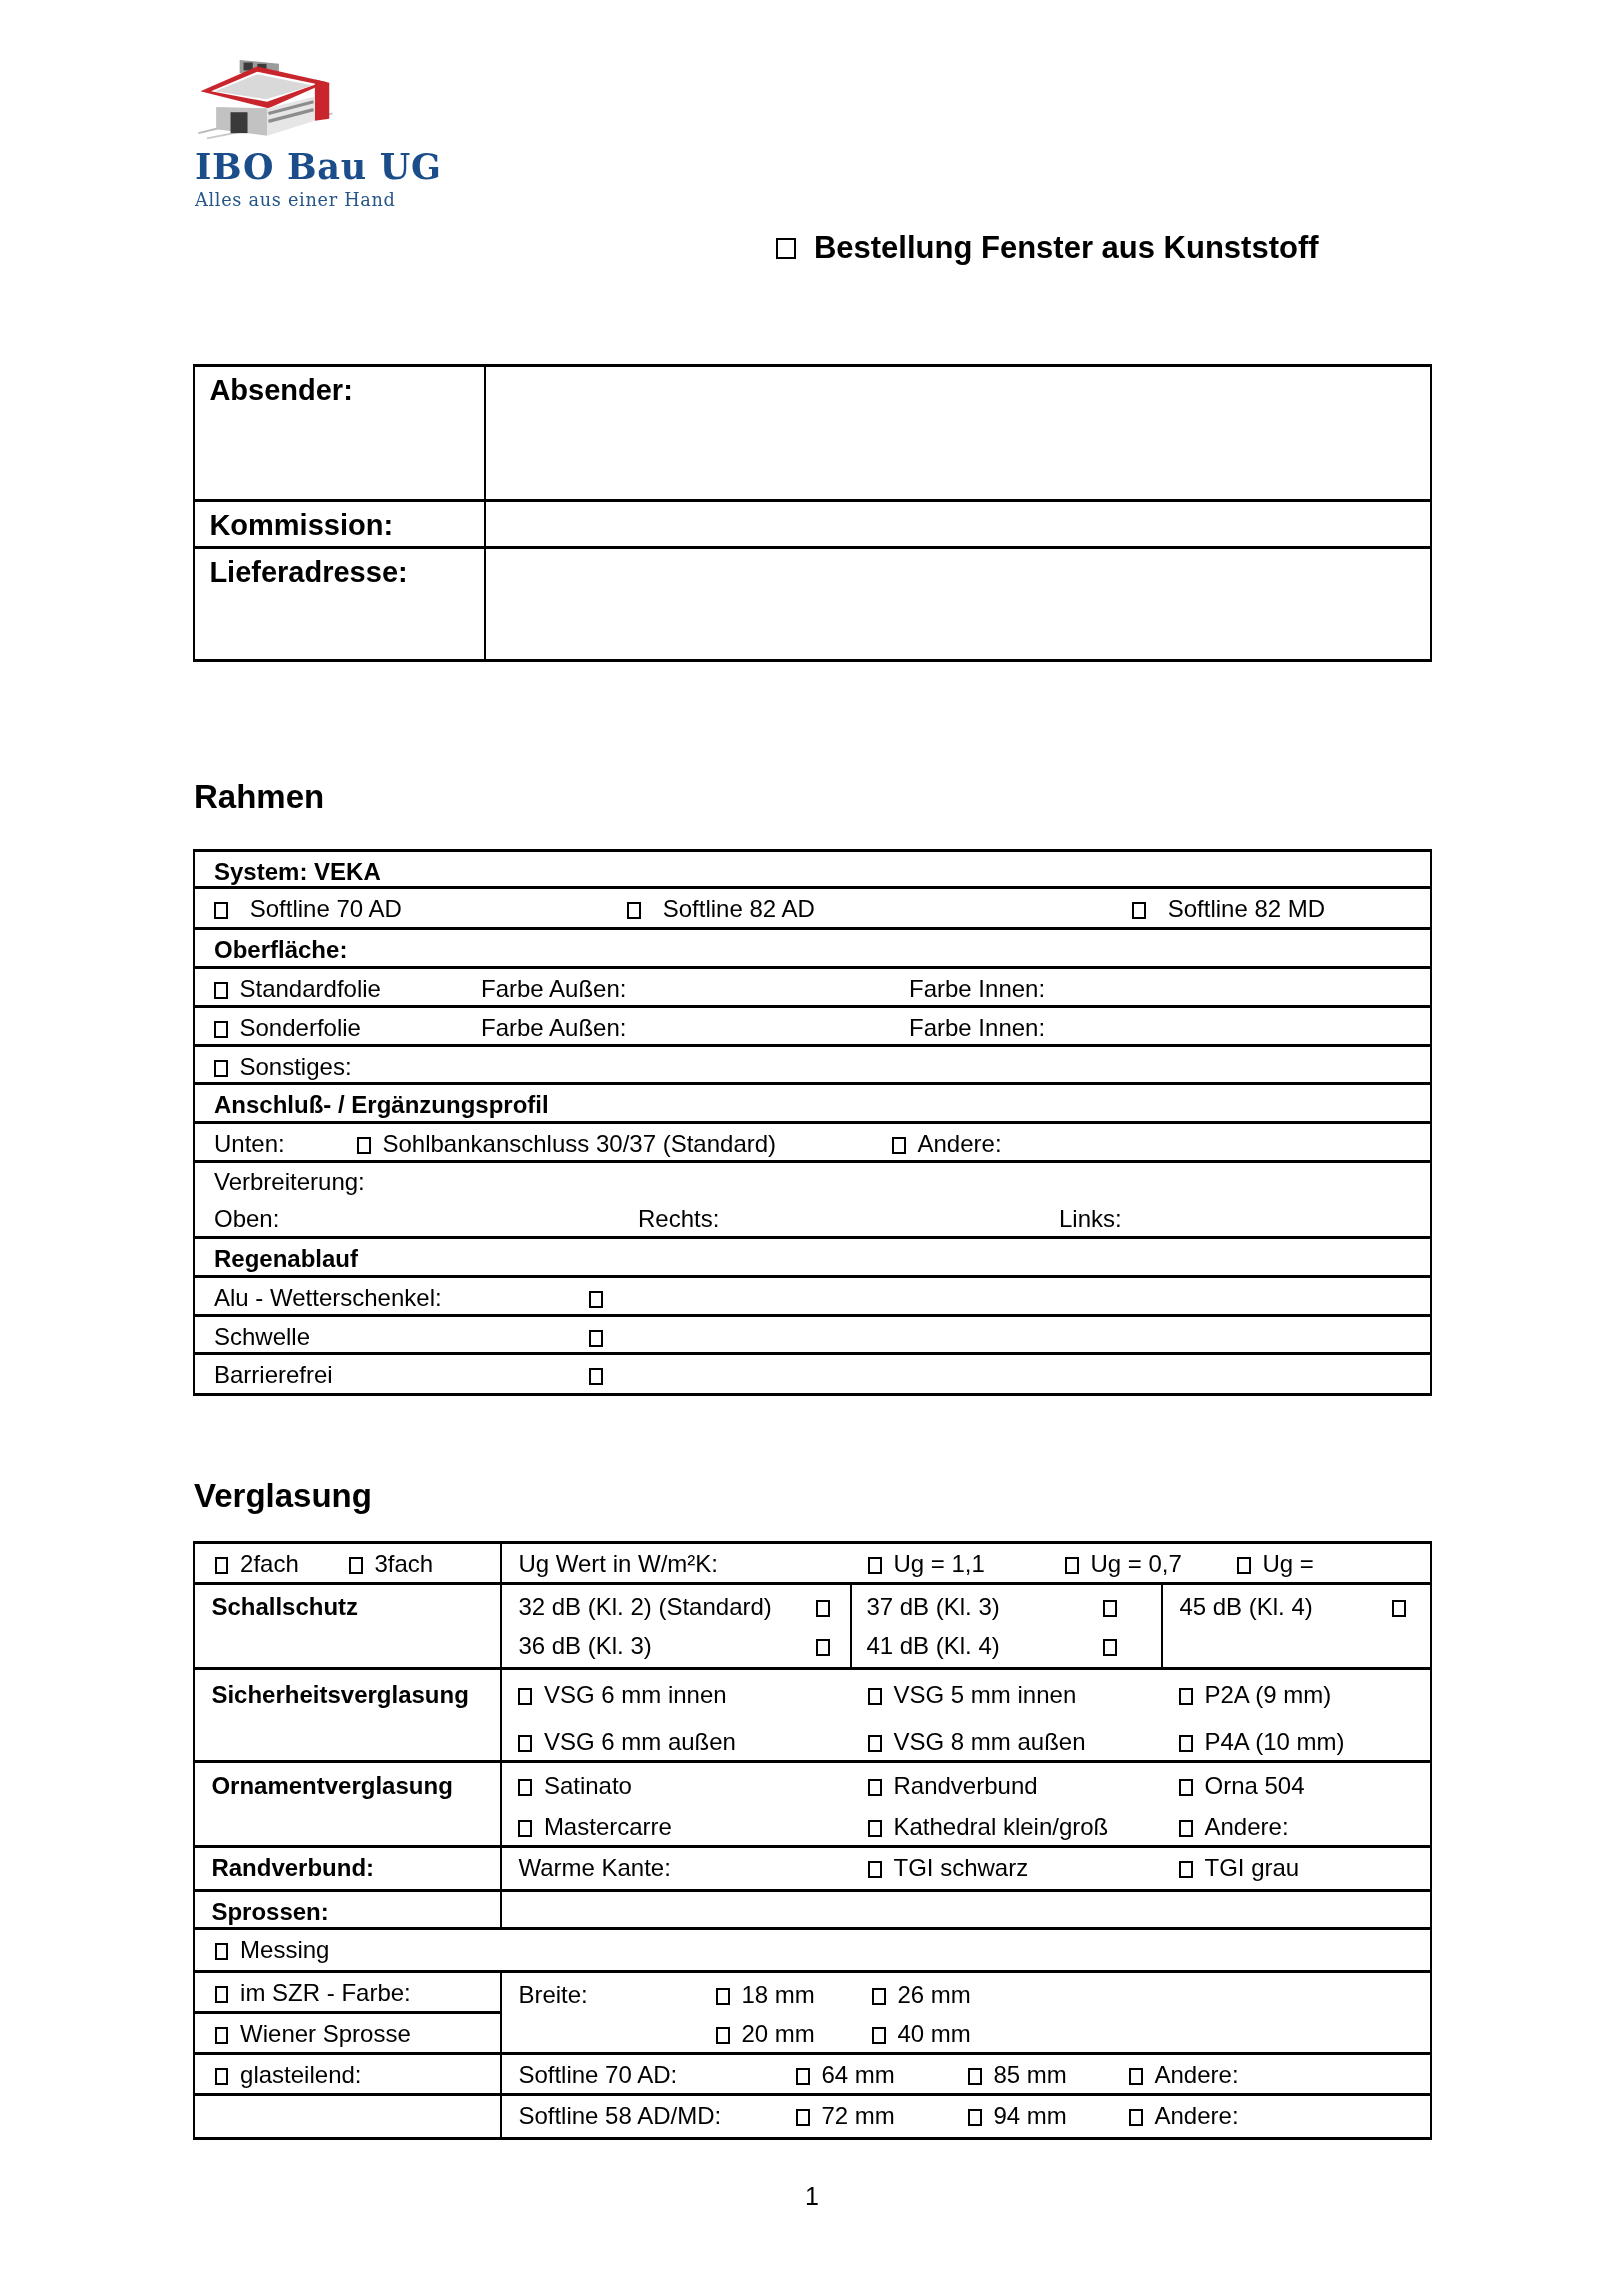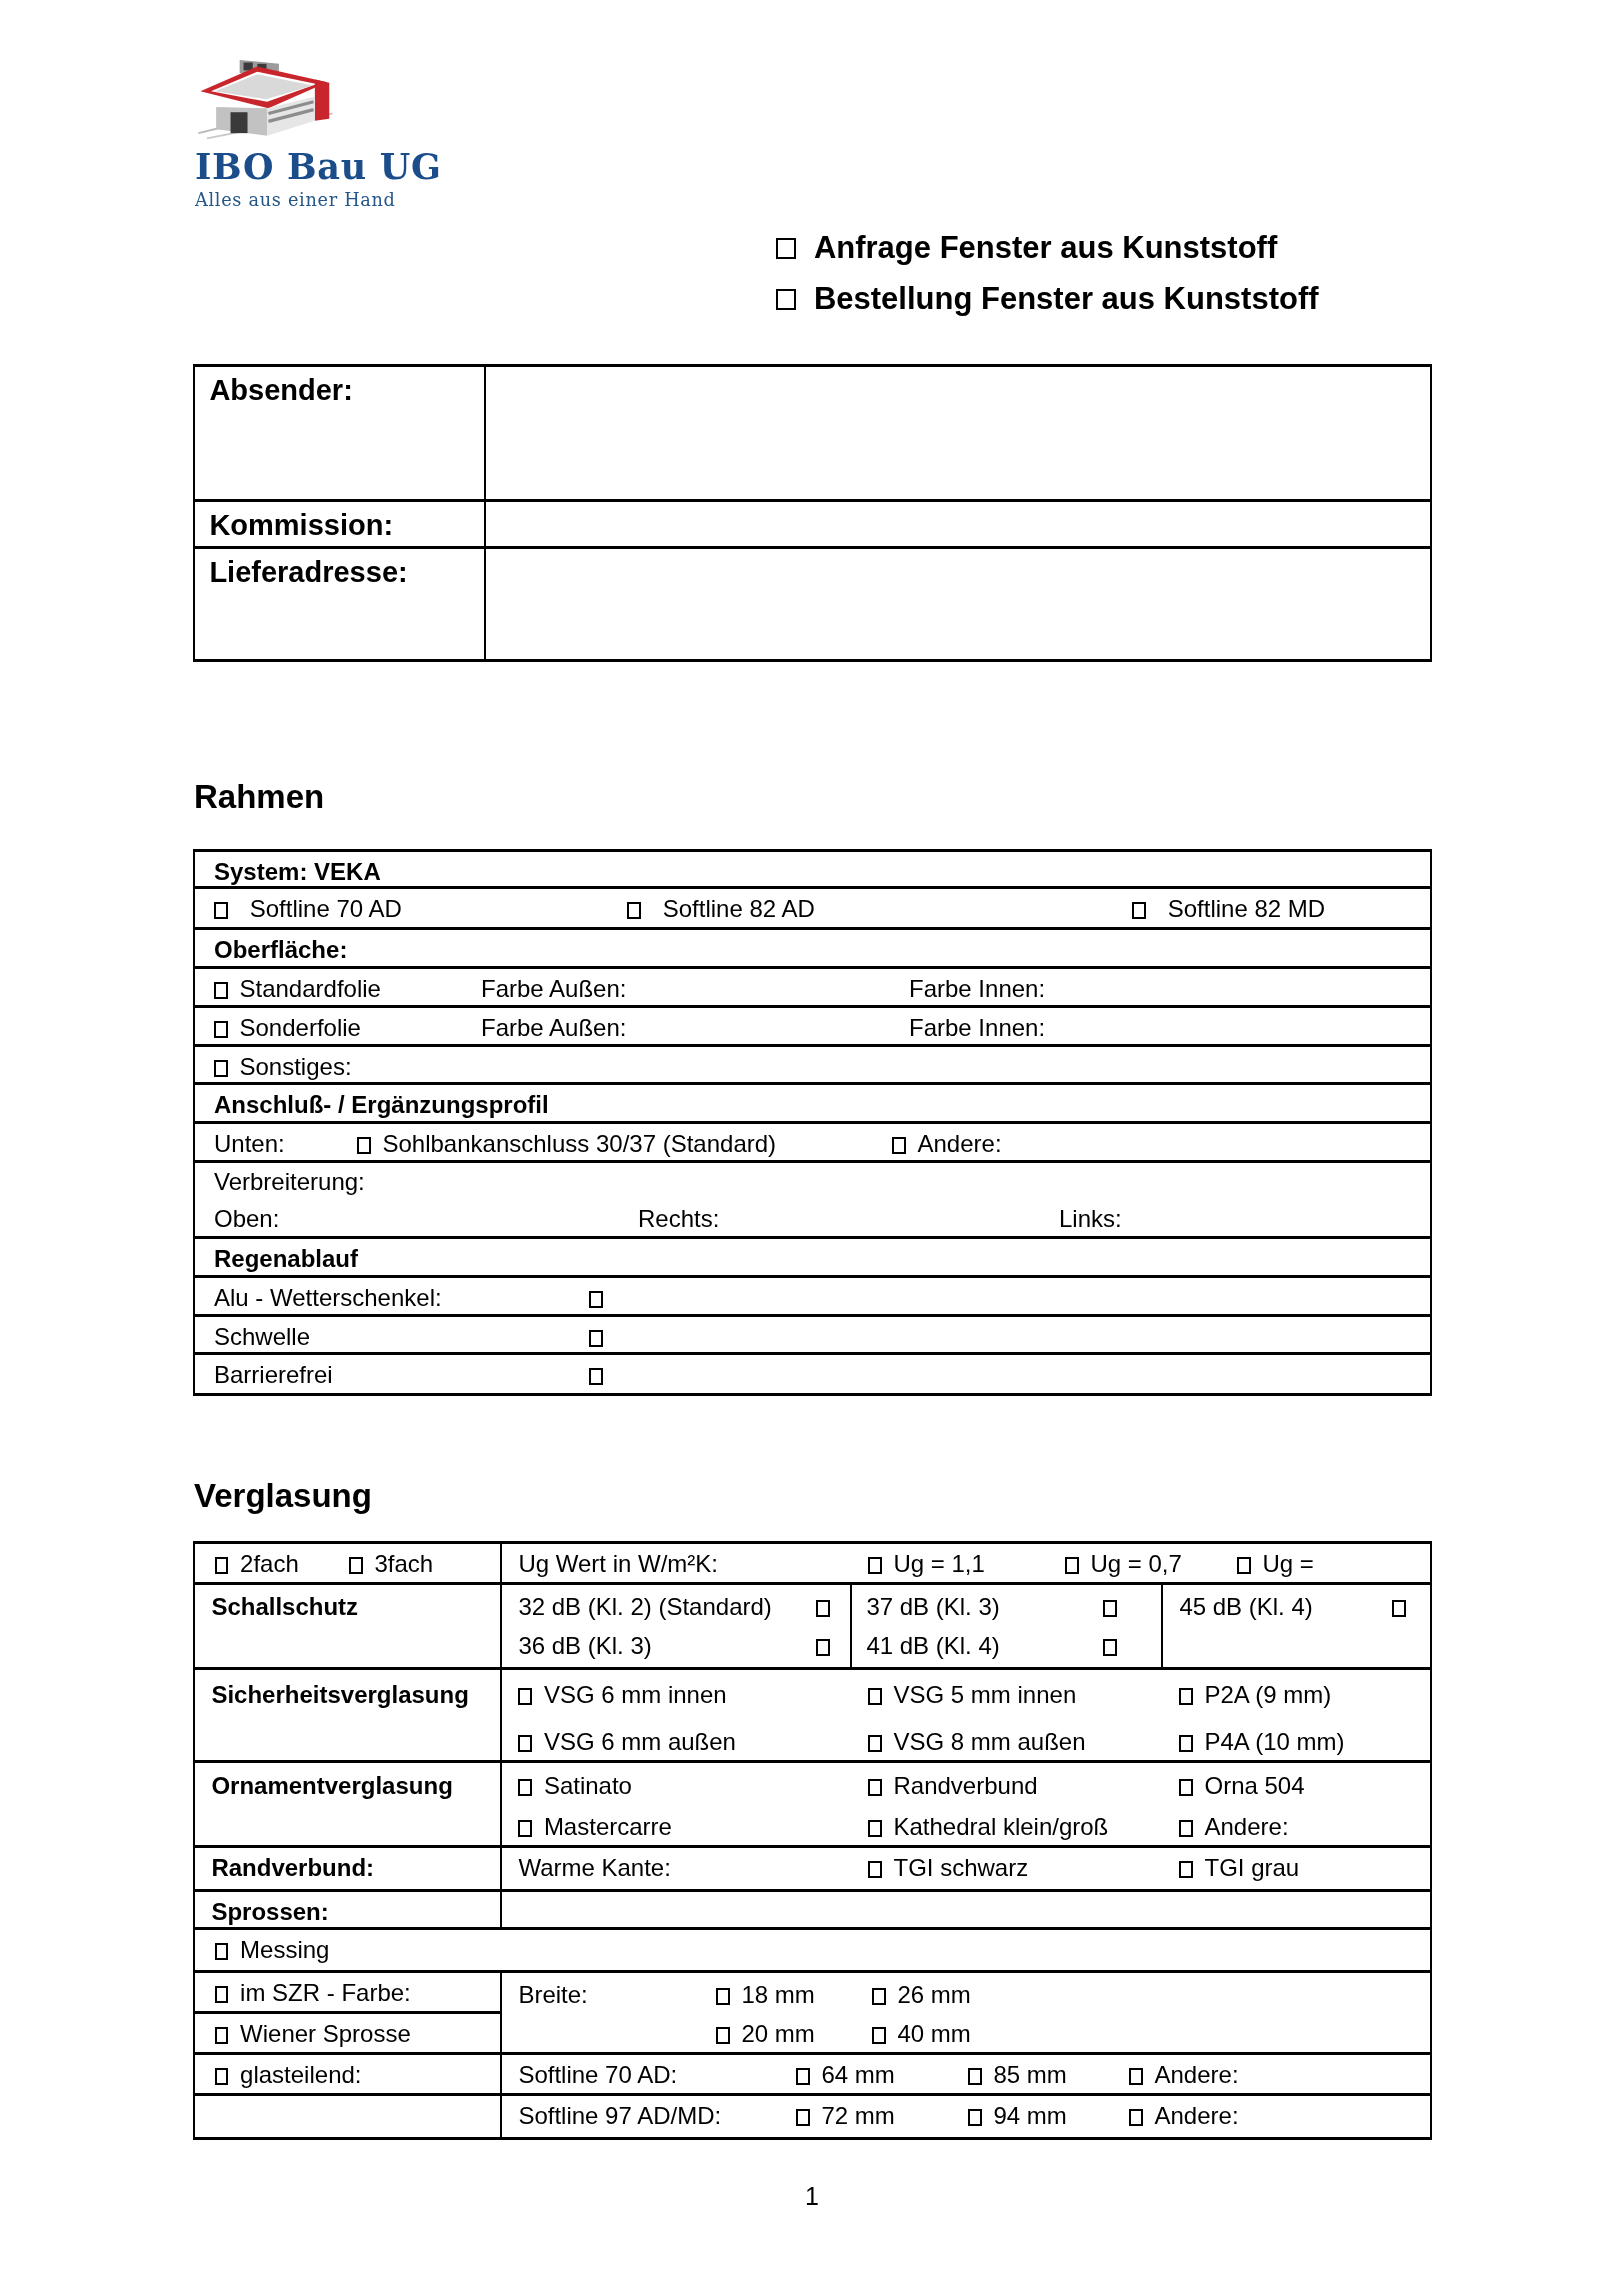--- a/index.html
+++ b/index.html
@@ -56,23 +56,20 @@
       <rect x="54" y="86" width="26" height="32" fill="#3a3a3a"></rect>
       <polygon points="110,80 183,62 183,99 110,122" fill="#e6e6e6"></polygon>
       <path d="M112 88 L181 70 M112 100 L181 82" stroke="#8d8d8d" stroke-width="5" fill="none"></path>
     </svg>
     <div class="logo-name">IBO Bau UG</div>
     <div class="logo-tag">Alles aus einer Hand</div>
   </div>
 
   <div class="title">
     <div class="title-line">
-      <span class="cbt"></span><span>Anfrage Fenster aus Kunststoff</span>
-    </div>
-    <div class="title-line">
       <span class="cbt"></span><span>Bestellung Fenster aus Kunststoff</span>
     </div>
   </div>
 
   <table class="frm addr" style="top:364px;">
     <colgroup>
         <col style="width:291px">
         <col style="width:946px">
       </colgroup>
     <tbody>
@@ -304,21 +301,21 @@
         <span class="ab" style="left:16.4px">Softline 70 AD:</span>
         <span class="ab" style="left:294px"><span class="cb"></span><span>64 mm</span></span>
         <span class="ab" style="left:466px"><span class="cb"></span><span>85 mm</span></span>
         <span class="ab" style="left:627px"><span class="cb"></span><span>Andere:</span></span>
       </td>
     </tr>
 
     <tr style="height:44px">
       <td></td>
       <td class="rel" colspan="3">
-        <span class="ab" style="left:16.4px">Softline 97 AD/MD:</span>
+        <span class="ab" style="left:16.4px">Softline 58 AD/MD:</span>
         <span class="ab" style="left:294px"><span class="cb"></span><span>72 mm</span></span>
         <span class="ab" style="left:466px"><span class="cb"></span><span>94 mm</span></span>
         <span class="ab" style="left:627px"><span class="cb"></span><span>Andere:</span></span>
       </td>
     </tr>
   </tbody>
     </table>
 
   <div class="pagenum">1</div>
 

